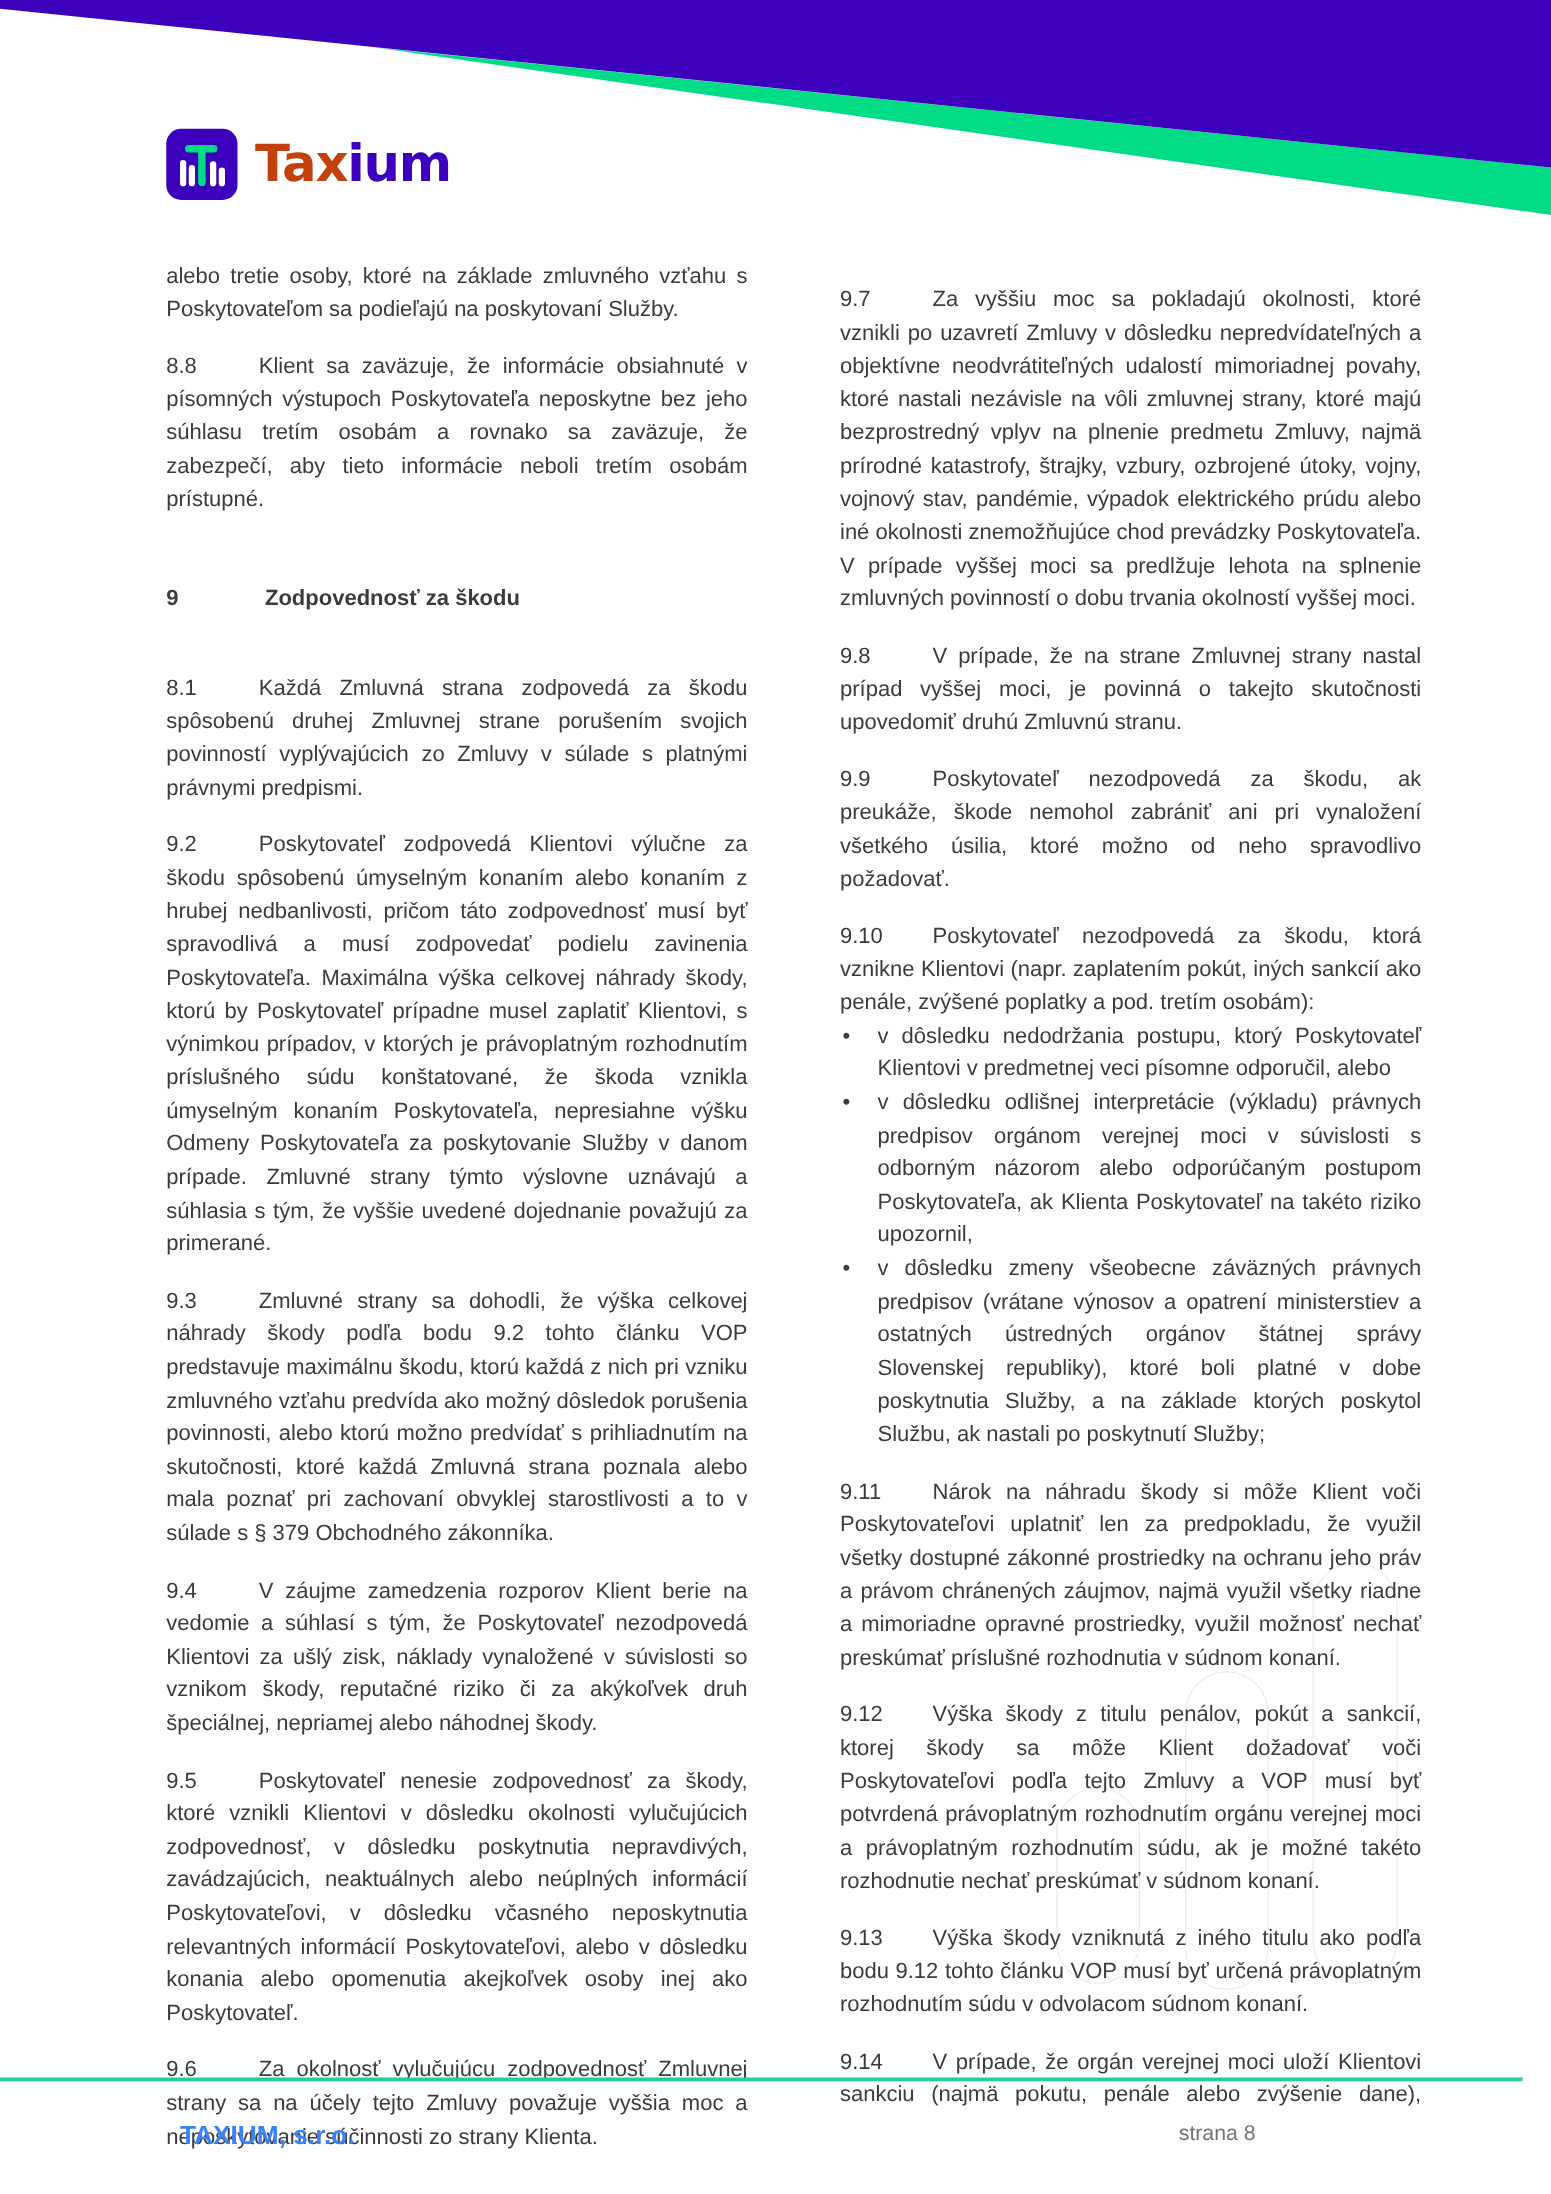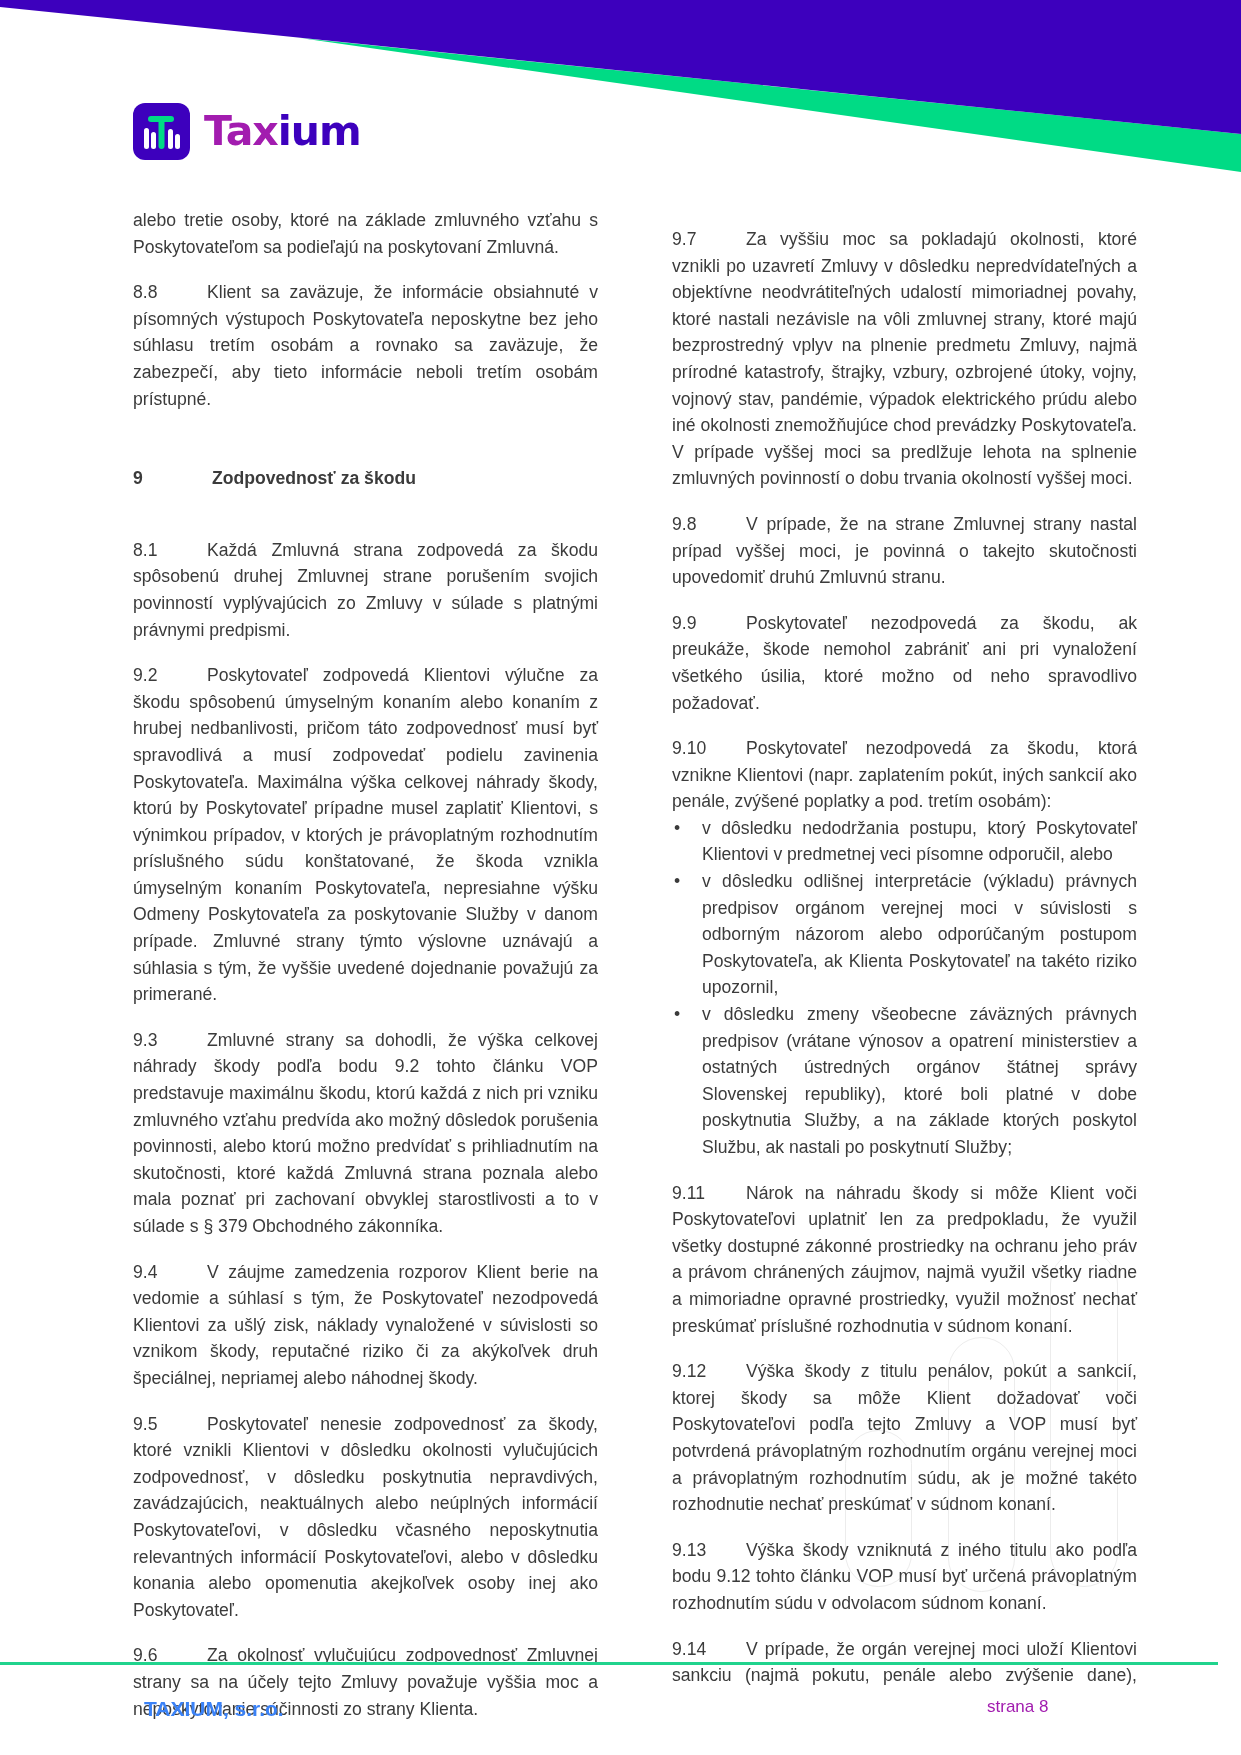--- a/index.html
+++ b/index.html
@@ -2,41 +2,41 @@
 <html><head>
 <meta charset="utf-8">
 <style>
   html, body { margin: 0; padding: 0; background: #ffffff; }
   body { width: 1241px; height: 1755px; position: relative; overflow: hidden;
          font-family: "Liberation Sans", "DejaVu Sans", sans-serif; color: #3b3b3b; }
   .header-band { position: absolute; left: 0; top: 0; width: 1241px; height: 180px; }
   .logo { position: absolute; left: 133px; top: 103px; display: flex; align-items: center; gap: 14px; }
   .logo-mark { width: 57px; height: 57px; border-radius: 12px; background: #3d00bd; position: relative; }
   .logo-text { font-family: "DejaVu Sans", sans-serif; font-weight: bold; font-size: 41px; letter-spacing: -1px; line-height: 1; }
-  .logo-text .a { color: #a21caf; }
+  .logo-text .a { color: #c2410c; }
   .logo-text .b { color: #3d00bd; }
 
   .watermark { position: absolute; border: 1.5px solid #ececec; border-radius: 34px; }
 
   .col { position: absolute; top: 207px; width: 465px; font-size: 17.6px; line-height: 26.6px; }
   .col.left { left: 133px; }
   .col.right { left: 672px; }
   .p { text-align: justify; text-align-last: left; margin: 0; }
   .num { display: inline-block; width: 74px; margin-top: 19px; }
   .gap { height: 53px; }
   .sec-head { font-weight: bold; font-size: 17.6px; margin: 0; display: flex; }
   .sec-head .n { width: 79px; }
   .gap2 { height: 26px; }
   .bullets { margin: 0; padding: 0; list-style: none; }
   .bullets li { position: relative; padding-left: 30px; text-align: justify; text-align-last: left; }
   .bullets li::before { content: "\2022"; position: absolute; left: 2px; top: 0; }
 
   .footer-line { position: absolute; left: 0; top: 1662px; width: 1218px; height: 3px; background: #20d38d; }
   .footer-company { position: absolute; left: 144px; top: 1697px; font-weight: bold; font-size: 21px; color: #3b82f6; }
-  .footer-page { position: absolute; left: 987px; top: 1697px; font-size: 17px; color: #a21caf; }
+  .footer-page { position: absolute; left: 943px; top: 1697px; font-size: 17px; color: #737373; }
 </style>
 </head>
 <body>
 
 <svg class="header-band" viewBox="0 0 1241 180" width="1241" height="180">
   <polygon points="300,38 1241,134 1241,172 " fill="#00db85"></polygon>
   <polygon points="0,0 1241,0 1241,134 0,7" fill="#3d00bd"></polygon>
 </svg>
 
 <div class="logo">
@@ -51,21 +51,21 @@
     </svg>
   </div>
   <div class="logo-text"><span class="a">Tax</span><span class="b">ium</span></div>
 </div>
 
 <div class="watermark" style="left:845px; top:1430px; width:65px; height:155px;"></div>
 <div class="watermark" style="left:948px; top:1337px; width:65px; height:253px;"></div>
 <div class="watermark" style="left:1050px; top:1250px; width:66px; height:335px;"></div>
 
 <div class="col left">
-  <p class="p">alebo tretie osoby, ktoré na základe zmluvného vzťahu s Poskytovateľom sa podieľajú na poskytovaní Zmluvná.</p>
+  <p class="p">alebo tretie osoby, ktoré na základe zmluvného vzťahu s Poskytovateľom sa podieľajú na poskytovaní Služby.</p>
   <p class="p"><span class="num">8.8</span><span>Klient sa zaväzuje, že informácie obsiahnuté v písomných výstupoch Poskytovateľa neposkytne bez jeho súhlasu tretím osobám a rovnako sa zaväzuje, že zabezpečí, aby tieto informácie neboli tretím osobám prístupné.</span></p>
   <div class="gap"></div>
   <p class="sec-head">
       <span class="n">9</span>
       <span>Zodpovednosť za škodu</span>
     </p>
   <div class="gap2"></div>
   <p class="p"><span class="num">8.1</span><span>Každá Zmluvná strana zodpovedá za škodu spôsobenú druhej Zmluvnej strane porušením svojich povinností vyplývajúcich zo Zmluvy v súlade s platnými právnymi predpismi.</span></p>
   <p class="p"><span class="num">9.2</span><span>Poskytovateľ zodpovedá Klientovi výlučne za škodu spôsobenú úmyselným konaním alebo konaním z hrubej nedbanlivosti, pričom táto zodpovednosť musí byť spravodlivá a musí zodpovedať podielu zavinenia Poskytovateľa. Maximálna výška celkovej náhrady škody, ktorú by Poskytovateľ prípadne musel zaplatiť Klientovi, s výnimkou prípadov, v ktorých je právoplatným rozhodnutím príslušného súdu konštatované, že škoda vznikla úmyselným konaním Poskytovateľa, nepresiahne výšku Odmeny Poskytovateľa za poskytovanie Služby v danom prípade. Zmluvné strany týmto výslovne uznávajú a súhlasia s tým, že vyššie uvedené dojednanie považujú za primerané.</span></p>
   <p class="p"><span class="num">9.3</span><span>Zmluvné strany sa dohodli, že výška celkovej náhrady škody podľa bodu 9.2 tohto článku VOP predstavuje maximálnu škodu, ktorú každá z nich pri vzniku zmluvného vzťahu predvída ako možný dôsledok porušenia povinnosti, alebo ktorú možno predvídať s prihliadnutím na skutočnosti, ktoré každá Zmluvná strana poznala alebo mala poznať pri zachovaní obvyklej starostlivosti a to v súlade s § 379 Obchodného zákonníka.</span></p>

